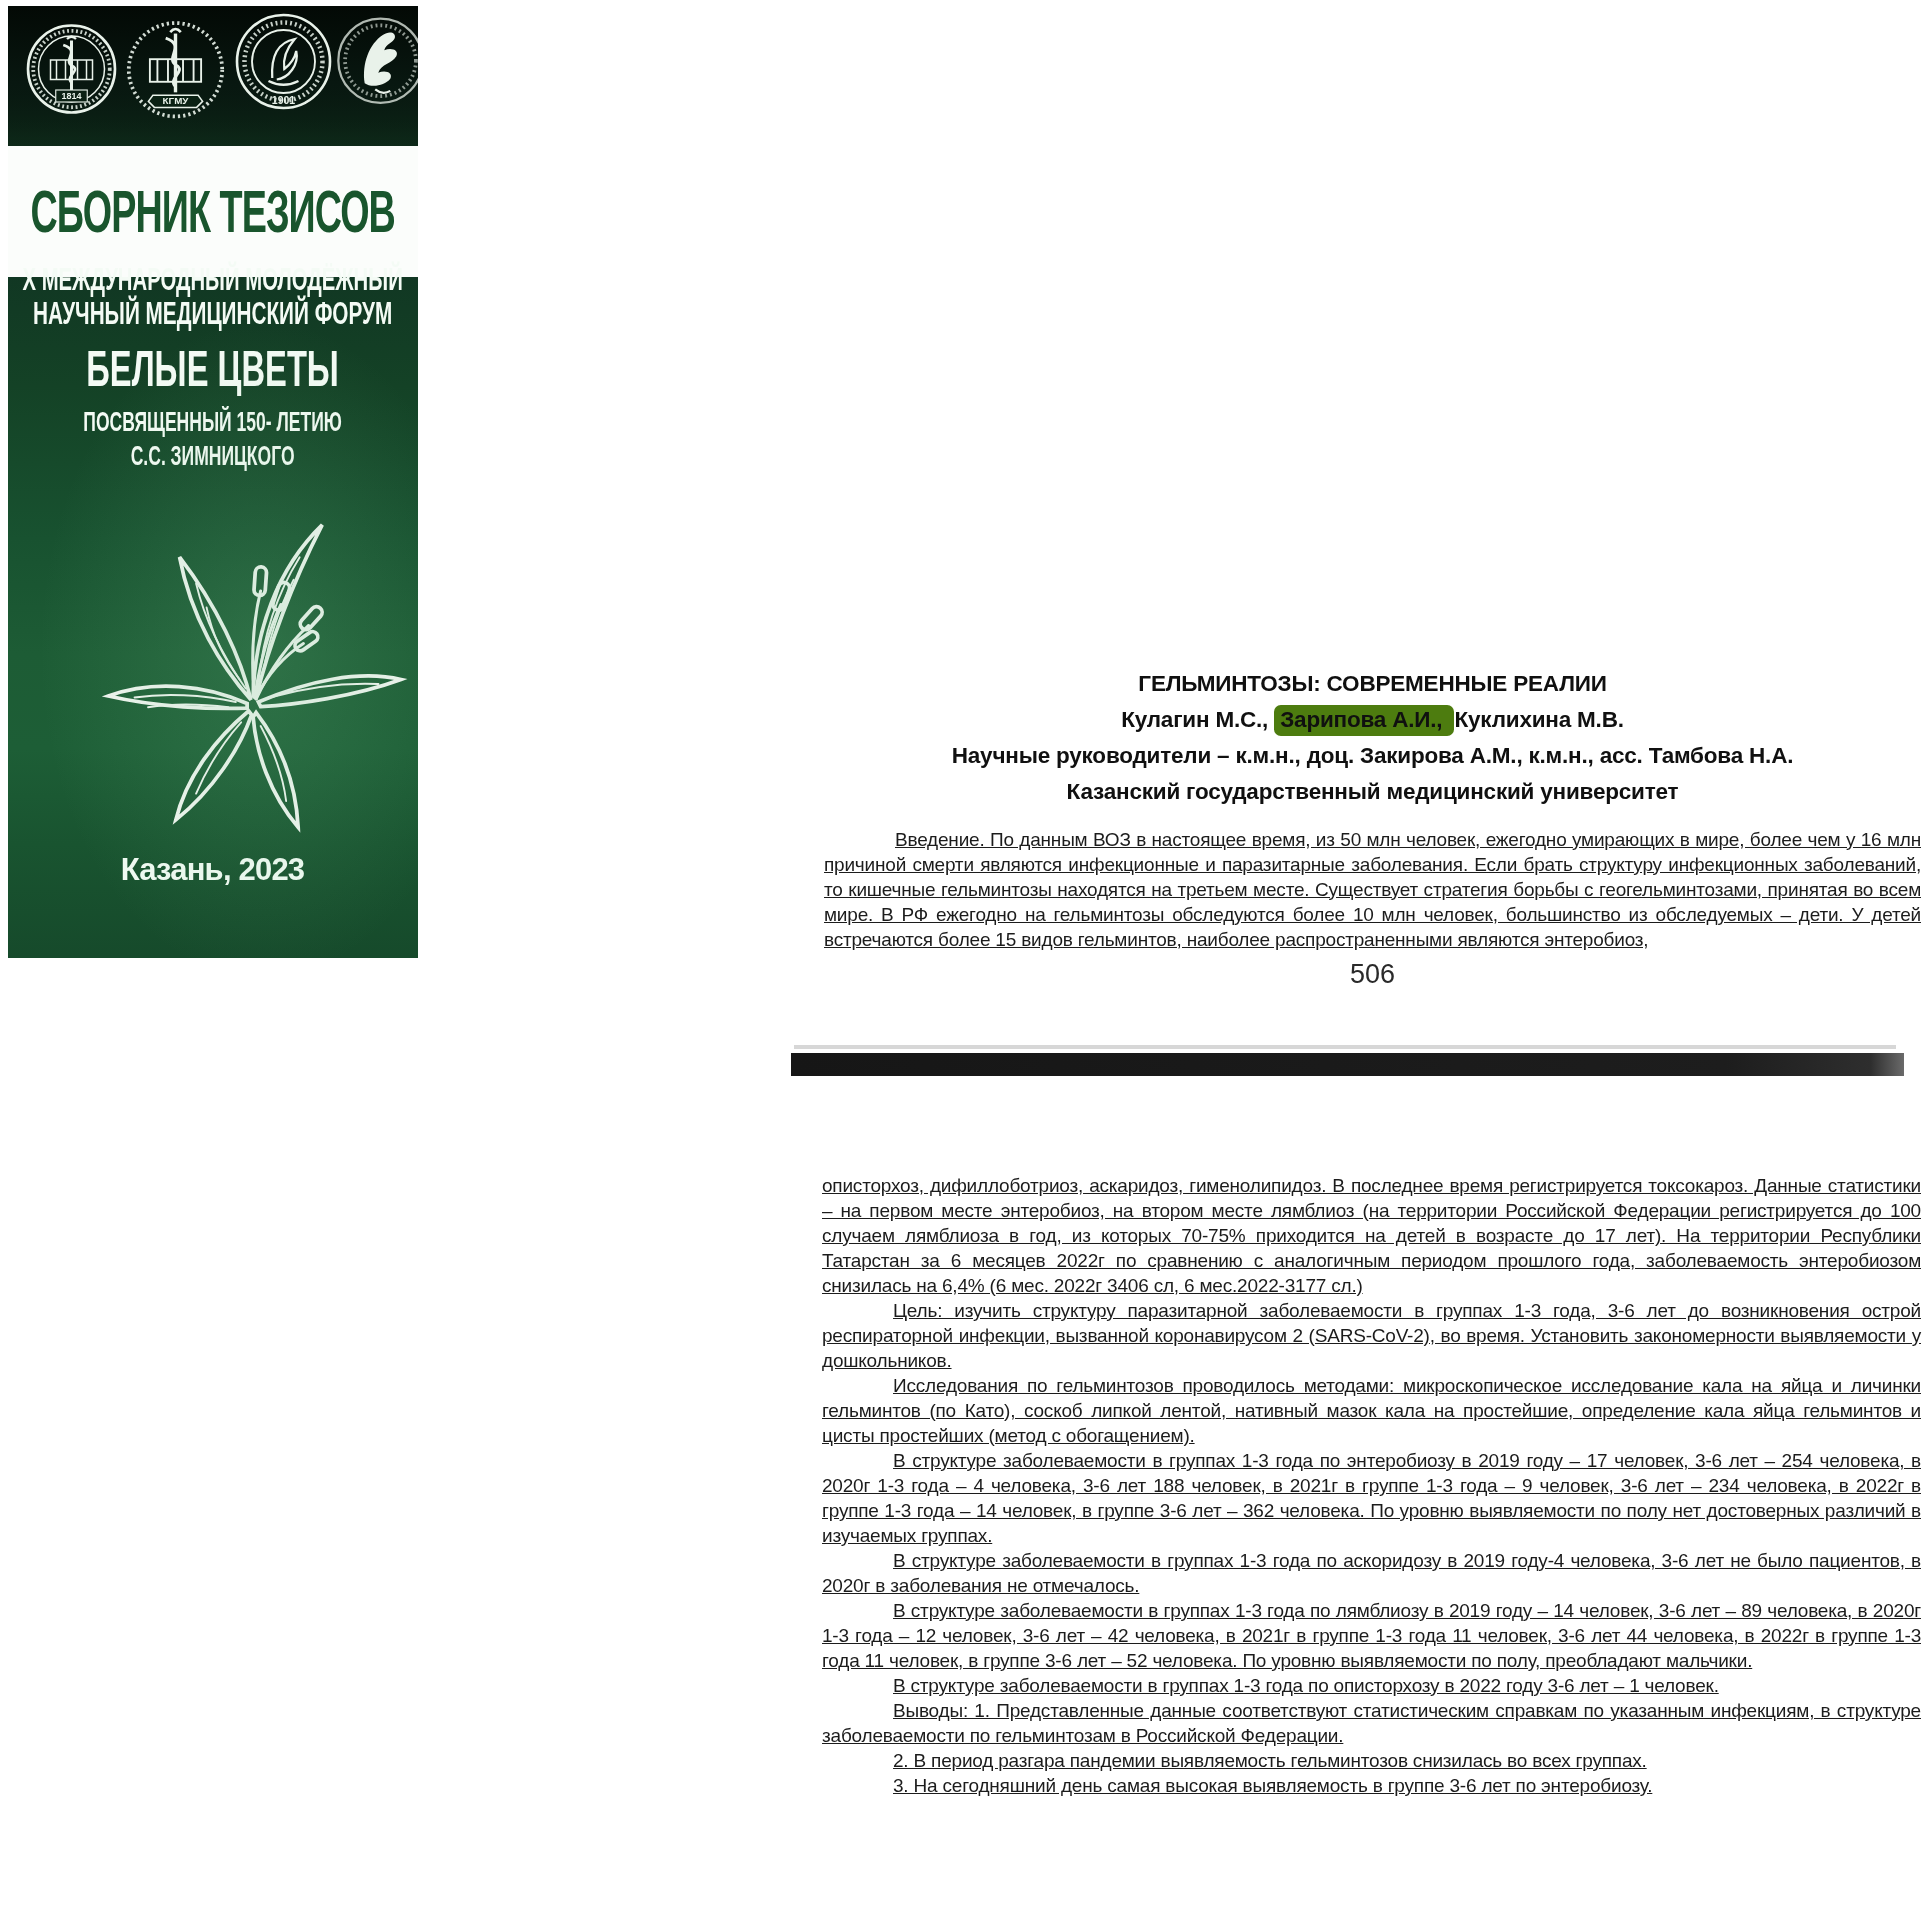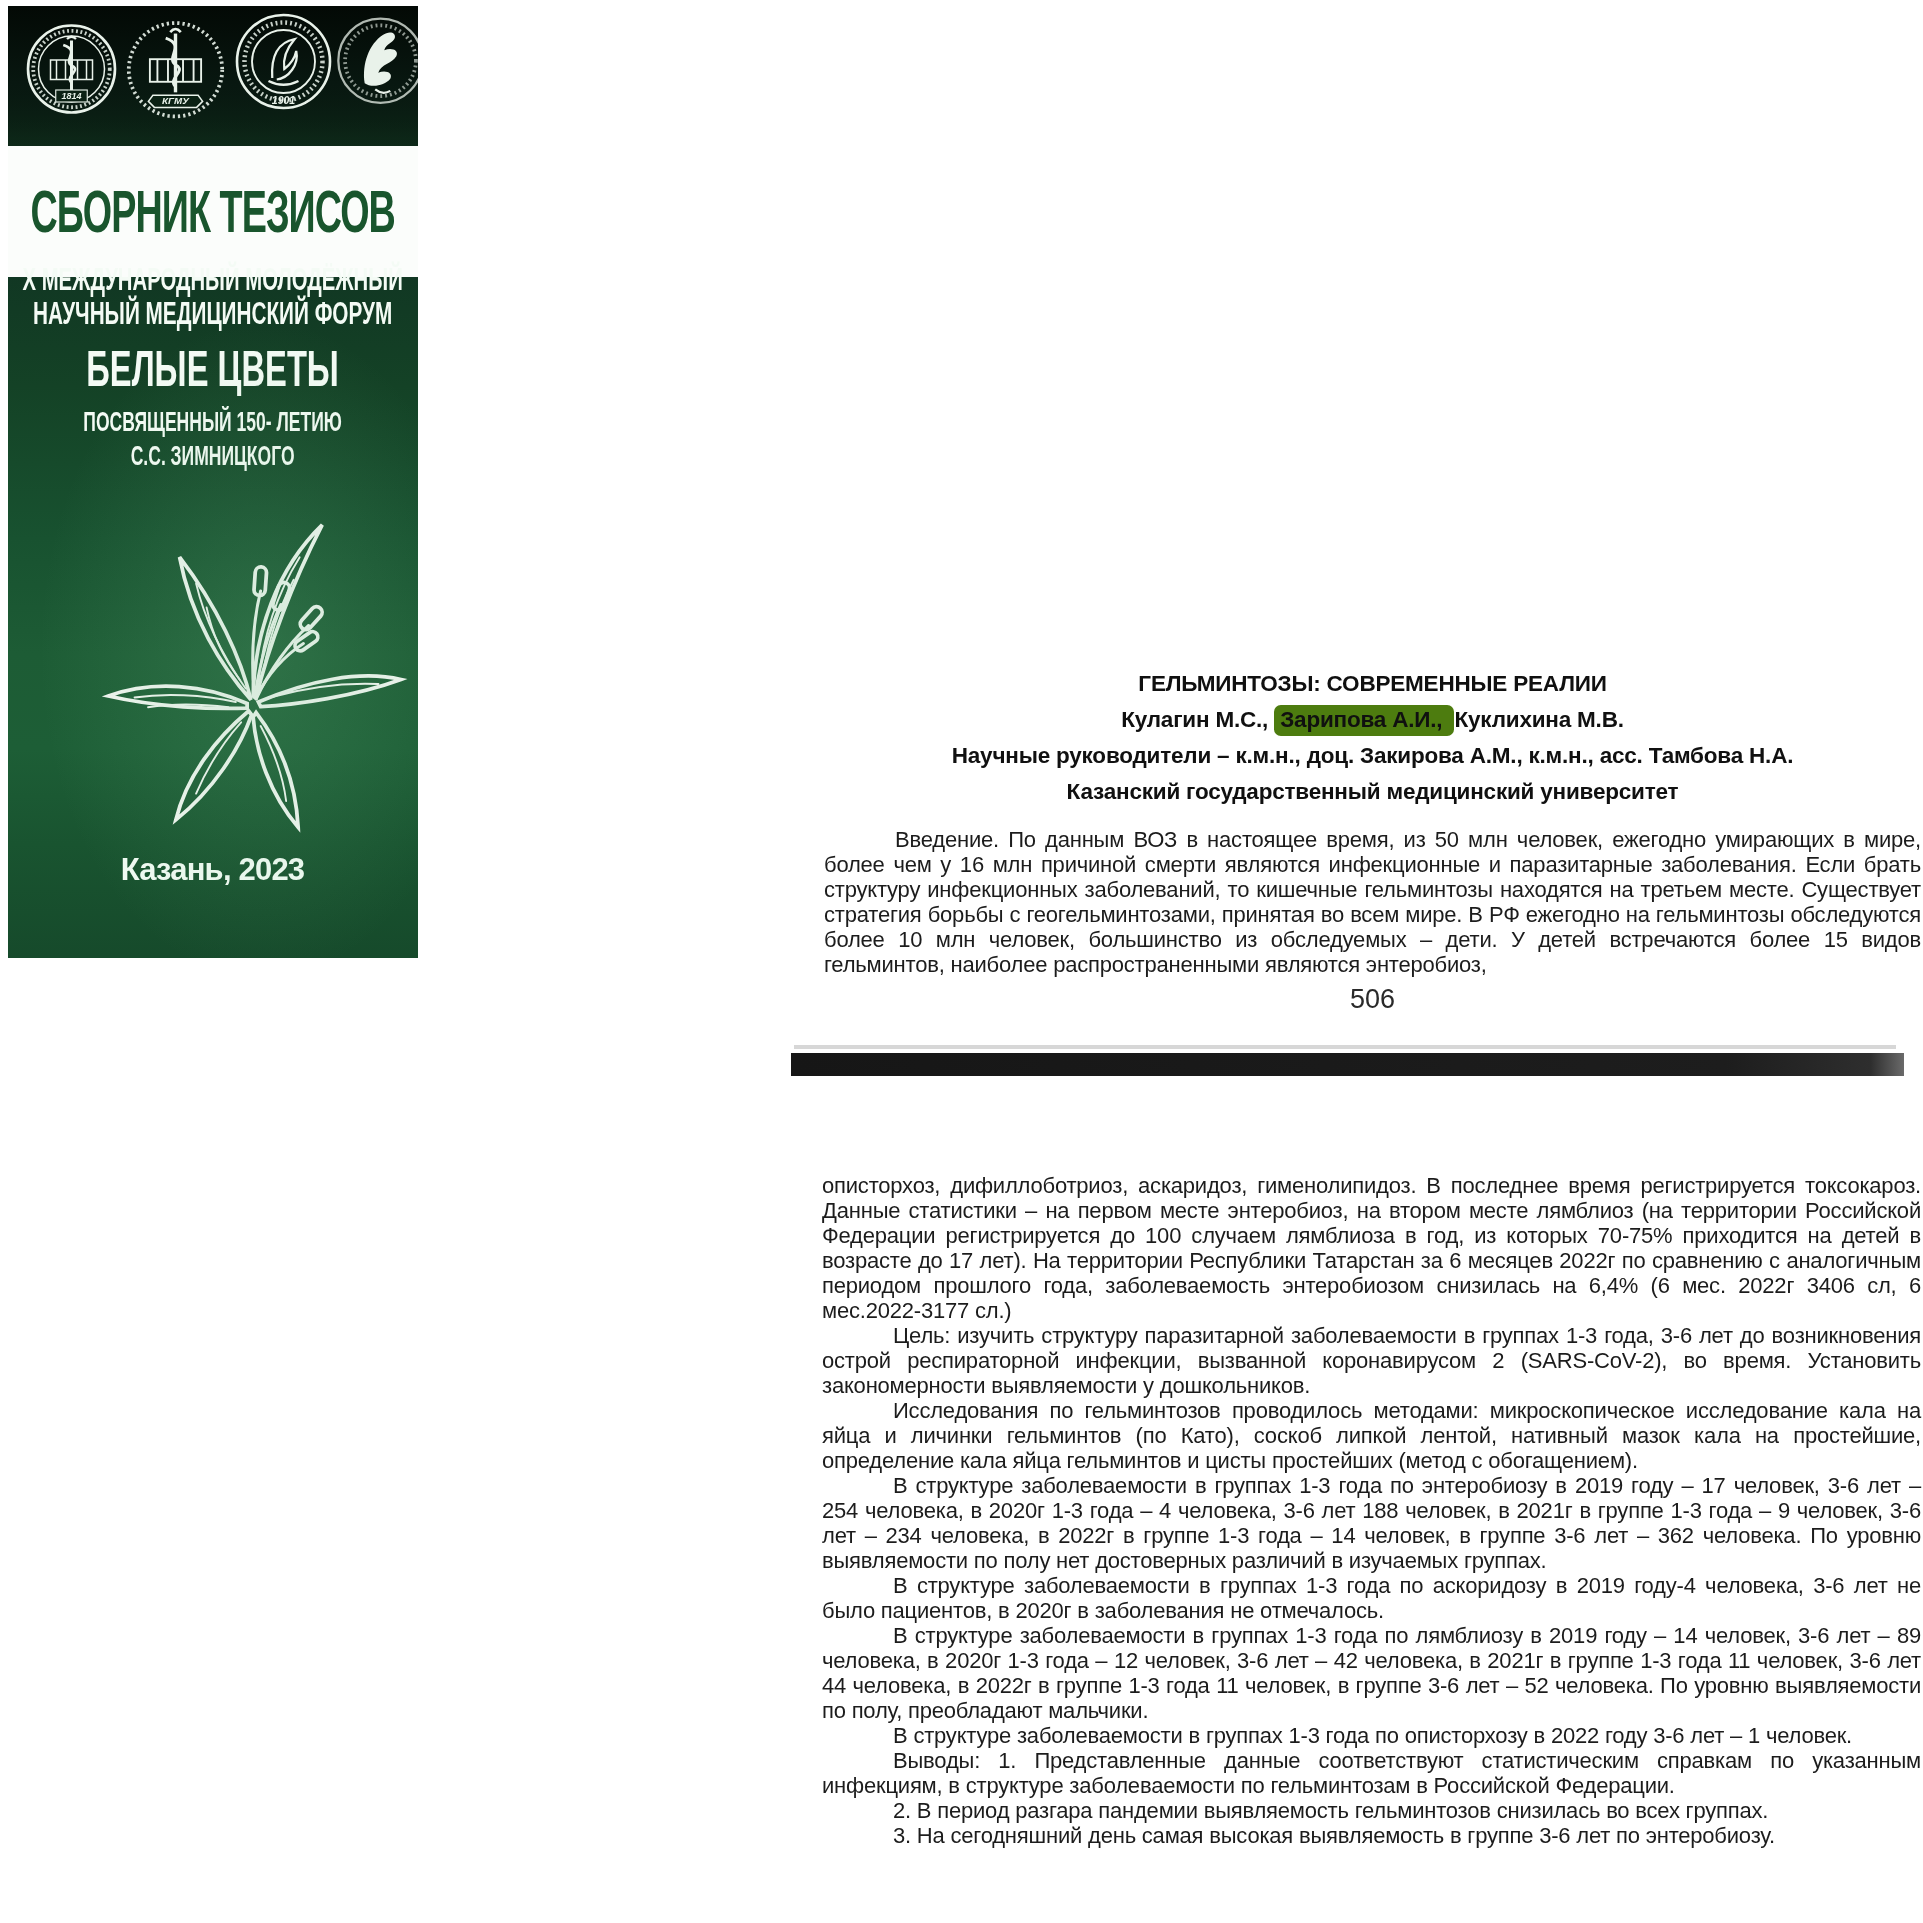--- a/index.html
+++ b/index.html
@@ -15,21 +15,20 @@
     overflow:hidden;
   }
   .cover::after{
     content:"";position:absolute;left:0;top:28%;width:100%;height:72%;
     background:radial-gradient(ellipse at 62% 55%, rgba(110,190,135,0.22) 0%, rgba(110,190,135,0.0) 62%);
     pointer-events:none;
   }
   .cover-top{
     position:absolute;left:0;top:0;width:100%;height:140px;
     background:linear-gradient(180deg,#030905 0%,#081710 55%,rgba(8,23,16,0) 100%);
-    font-style:italic;
   }
   .logo{position:absolute;}
   .logo svg{display:block;}
   .title-band{
     position:absolute;left:0;top:140px;width:100%;height:131px;background:#fbfdfb;
     display:flex;align-items:center;justify-content:center;
   }
   .cover-sub{position:absolute;left:0;top:246px;width:100%;height:233px;}
   .flower{position:absolute;left:59px;top:472px;}
   .city-year{
@@ -40,22 +39,22 @@
   
   .abstract-top{position:absolute;left:824px;top:666px;width:1097px;color:#121212;}
   .head-line{
     text-align:center;font-weight:bold;font-size:22.5px;line-height:36px;
     letter-spacing:-0.2px;color:#101010;
   }
   .hl-yellow{
     background:#4d7c0f;border-radius:6.8px;padding:2.3px 6px 3.8px 6px;
   }
   .body-par{
-    margin:0;font-size:22px;line-height:25px;letter-spacing:-0.2px;color:#1c1c1c;
-    text-align:justify;text-indent:71px;
+    margin:0;font-size:19px;line-height:25px;letter-spacing:-0.2px;color:#1c1c1c;
+    text-align:justify;text-indent:71px;text-decoration:underline;
   }
   .abstract-top .body-par{margin-top:16.5px;}
   .page-num{
     text-align:center;font-size:27px;color:#2a2a2a;margin-top:7.5px;letter-spacing:0;
   }
 
   
   .divider{position:absolute;left:791px;top:1045px;width:1113px;height:33px;}
   .divider .thin{position:absolute;left:3px;top:0;width:99%;height:3.8px;background:#d7d7d7;}
   .divider .bar{

